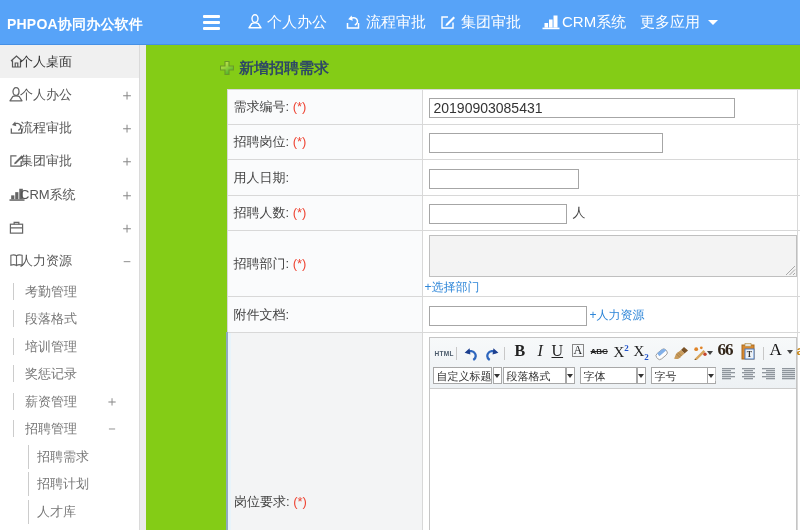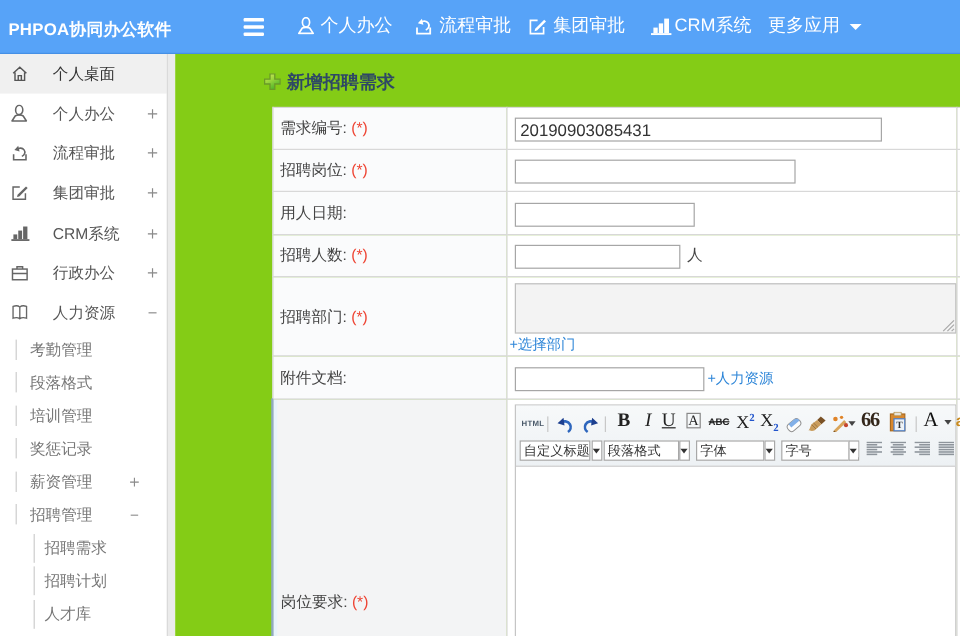--- a/index.html
+++ b/index.html
@@ -12,21 +12,21 @@
 #logo { position:absolute; left:7px; top:2px; line-height:44px; color:#fff; font-size:14px; font-weight:bold; letter-spacing:0.2px; }
 .hbar { position:absolute; left:203px; width:17px; height:2.5px; background:#fff; border-radius:1px; }
 .nav { position:absolute; top:0; height:44px; color:#fff; font-size:15px; line-height:44px; }
 .nicon { position:absolute; top:14px; }
 .ndown { position:absolute; top:20px; width:0; height:0; border-left:5px solid transparent; border-right:5px solid transparent; border-top:5px solid #fff; }
 
 
 #side { position:absolute; left:0; top:45px; width:139px; height:485px; background:#fff; }
 #sbar { position:absolute; left:139px; top:45px; width:6px; height:485px; background:#ebebeb; border-left:1px solid #dadada; }
 .m1 { position:absolute; left:0; width:139px; height:33px; color:#555; font-size:13px; line-height:33px; }
-.m1 .txt { position:absolute; left:44px;text-align:center; }
+.m1 .txt { position:absolute; left:20px;text-align:center; }
 .m1 .pm { position:absolute; left:118px; width:18px; text-align:center; color:#8a8a8a; font-size:15px; font-weight:300; }
 .m1 svg { position:absolute; left:9px; top:9px; }
 .m2 { position:absolute; left:0; width:164px; height:27px; color:#777; font-size:13px; line-height:27px; }
 .m2 .txt { position:absolute; left:25px; }
 .m2 .pm { position:absolute; left:103px; width:18px; text-align:center; color:#8a8a8a; font-size:14px; font-weight:300; }
 .m2 .tick { position:absolute; left:13px; top:5px; width:1px; height:17px; background:#ccc; }
 .m3 { position:absolute; left:0; width:139px; height:27px; color:#777; font-size:13px; line-height:27px; }
 .m3 .txt { position:absolute; left:37px; }
 .m3 .tick { position:absolute; left:28px; top:2px; width:1px; height:24px; background:#ccc; }
 
@@ -130,21 +130,20 @@
           <rect x="10.9" y="1.4" width="3.8" height="11.2" fill="#666"></rect>
         </svg>
       <span class="txt">CRM系统</span>
         <span class="pm">＋</span>
     </div>
     <div class="m1" style="top:166px">
       <svg width="15" height="15" viewBox="0 0 16 16">
           <rect x="1.5" y="4.5" width="13" height="9.5" fill="none" stroke="#666" stroke-width="1.3"></rect>
           <path d="M5.5 4.5 V2.5 H10.5 V4.5 M1.5 8.5 H14.5" fill="none" stroke="#666" stroke-width="1.3"></path>
         </svg>
-      <span class="txt">行政办公</span>
         <span class="pm">＋</span>
     </div>
     <div class="m1" style="top:199px">
       <svg width="15" height="15" viewBox="0 0 16 16">
           <path d="M8 3 C6.5 1.8 4 1.8 2 2.5 V13 C4 12.3 6.5 12.3 8 13.5 C9.5 12.3 12 12.3 14 13 V2.5 C12 1.8 9.5 1.8 8 3 V13" fill="none" stroke="#666" stroke-width="1.2"></path>
         </svg>
       <span class="txt">人力资源</span>
         <span class="pm">－</span>
     </div>
     <div class="m2" style="top:233px">

